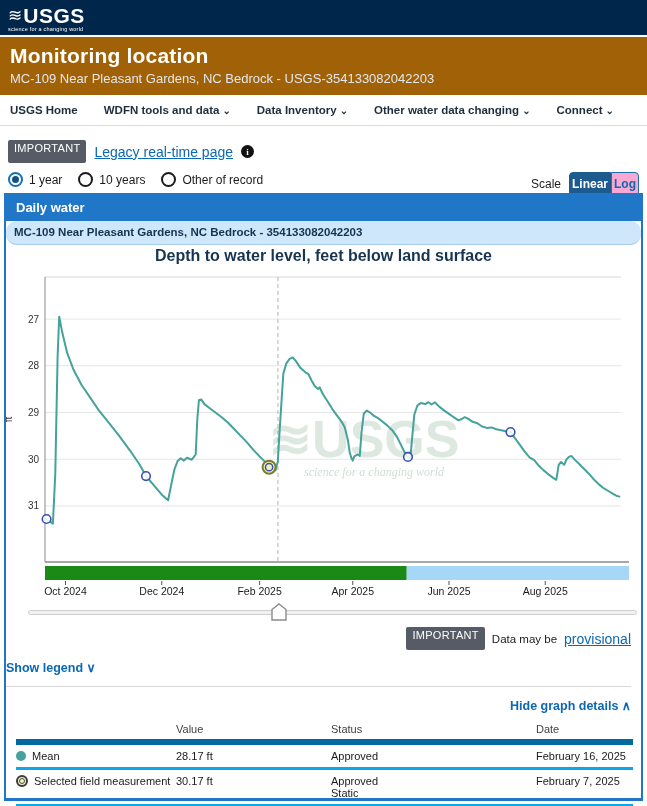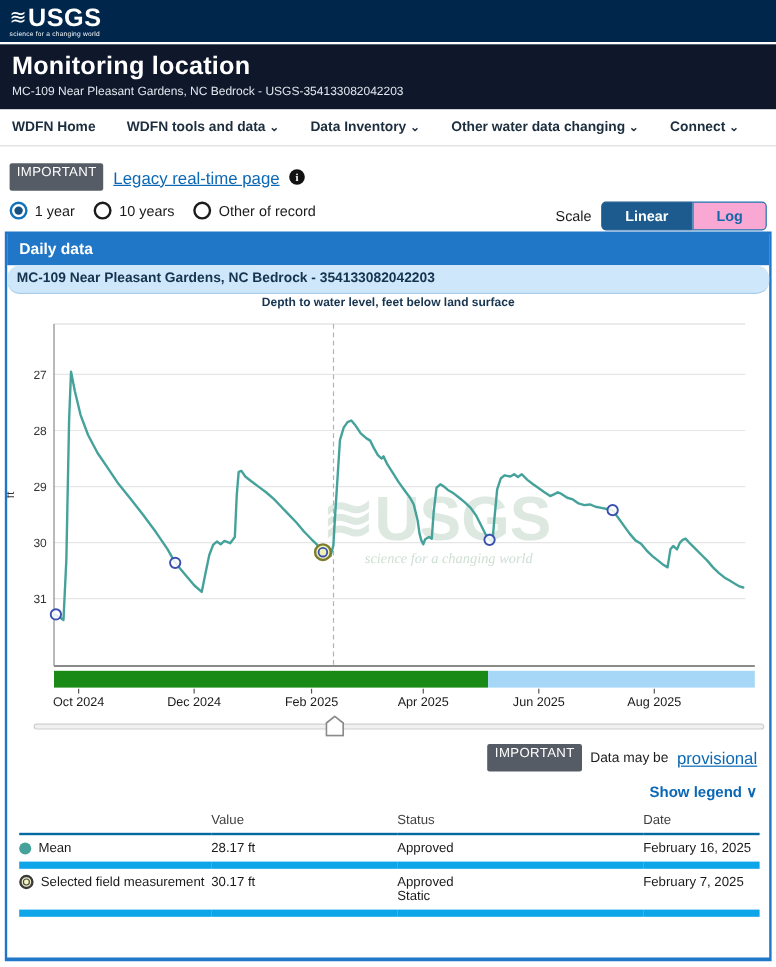--- a/index.html
+++ b/index.html
@@ -7,23 +7,23 @@
   body { width:647px; height:806px; position:relative; overflow:hidden; }
 
   
   .usgs-banner { background:#00264c; height:37px; padding:5px 0 0 8px; border-bottom:2px solid #fff; }
   .usgs-logo { color:#fff; line-height:1; }
   .usgs-logo .wave { font-size:17px; vertical-align:2px; margin-right:1px; }
   .usgs-logo .usgs-word { font-size:21px; font-weight:bold; letter-spacing:.5px; }
   .usgs-logo .usgs-tag { display:block; font-size:5.5px; margin-top:1px; letter-spacing:.2px; }
 
   
-  .loc-band { background:#0f172a; color:#fff; padding:7px 0 9px 10px; }
+  .loc-band { background:#a16207; color:#fff; padding:7px 0 9px 10px; }
   .loc-band h1 { font-size:21px; font-weight:bold; letter-spacing:.2px; }
-  .loc-band .loc-sub { font-size:10px; color:#e1e7ee; margin-top:3px; font-weight:400; }
+  .loc-band .loc-sub { font-size:13px; color:#e1e7ee; margin-top:3px; font-weight:400; }
 
   
   .nav-bar { display:flex; gap:26px; padding:9px 0 9px 10px; border-bottom:1px solid #dcdee0; }
   .nav-item { font-size:11.5px; font-weight:bold; color:#1c2e3e; cursor:pointer; white-space:nowrap; }
   .nav-item .chev { font-size:10px; color:#1c2e3e; margin-left:3px; }
 
   
   .alert-row { display:flex; align-items:center; gap:8px; margin:14px 0 0 8px; }
   .badge { background:#565c65; color:#fff; font-size:11px; font-weight:normal; padding:2px 6px 9px; border-radius:2px; letter-spacing:.3px; }
   a.link { color:#0b68b4; text-decoration:underline; font-size:14px; cursor:pointer;text-align:center; }
@@ -31,51 +31,51 @@
 
   .controls-row { display:flex; align-items:flex-start; margin:9px 8px 0 8px; }
   .radio-group { display:flex; align-items:center; gap:16px; flex:1; }
   .radio-opt { display:flex; align-items:center; gap:6px; cursor:pointer; }
   .radio-circ { width:15px; height:15px; border-radius:50%; border:2px solid #1b1b1b; background:#fff; position:relative; }
   .radio-circ.sel { border-color:#1272b9; }
   .radio-circ.sel::after { content:""; position:absolute; inset:2px; border-radius:50%; background:#17507e; }
   .radio-lbl { font-size:12px; color:#1b1b1b; }
   .scale-group { display:flex; align-items:center; gap:8px; }
   .scale-lbl { font-size:12px; color:#1b1b1b; }
-  .seg-btn { font-size:12px; font-weight:bold; padding:4px 19px; border:1px solid #1f6fae; cursor:pointer; }
+  .seg-btn { font-size:12px; font-weight:bold; padding:4px 2px; border:1px solid #1f6fae; cursor:pointer; }
   .seg-btn.active { background:#1d5b8f; color:#fff; border-radius:4px 0 0 4px; border-color:#1d5b8f; }
   .seg-btn.inactive { background:#f9a8d4; color:#1467a8; border-radius:0 4px 4px 0; }
 
   
   .panel { position:absolute; left:4px; right:4px; top:193px; bottom:5px; border:2px solid #2077c8; border-bottom-width:3px; background:#fff; }
   .panel-header { background:#2077c8; color:#fff; font-size:13px; font-weight:bold; padding:5px 10px 6px; }
   .panel-sub { background:#cfe7fa; color:#14334f; font-size:11.5px; font-weight:bold; padding:5px 8px 6px; border-bottom:1px solid #a9cdea;border-radius:11px; }
 
   .chart-title { text-align:center; font-size:11.5px; color:#2a5170; margin-top:10px; }
-  .chart-subtitle { text-align:center; font-size:10px; font-weight:bold; color:#173450; margin-top:2px; }
+  .chart-subtitle { text-align:center; font-size:16px; font-weight:bold; color:#173450; margin-top:2px; }
   #chart-svg { display:block; margin-top:4px; }
   .ytick { font-size:10px; fill:#333; font-family:"Liberation Sans", sans-serif; }
   .xtick { font-size:10.5px; fill:#1b1b1b; font-family:"Liberation Sans", sans-serif; }
   .wm-big { font-size:52px; font-weight:bold; fill:#9dbfa8; opacity:.35; font-family:"Liberation Sans", sans-serif; }
   .wm-small { font-size:12px; fill:#9dbfa8; opacity:.5; font-style:italic; font-family:"Liberation Serif", serif; }
 
   .slider-row { position:relative; height:20px; margin:2px 0 0 0; }
   .slider-track { position:absolute; left:22px; right:4px; top:7px; height:5px; background:#f1f1f1; border:1px solid #cfcfcf; border-radius:3px; }
   .slider-handle { position:absolute; left:265px; top:0; width:16px; height:18px; }
 
   .prov-row { display:flex; justify-content:flex-end; align-items:center; gap:7px; margin:4px 10px 0 0; }
   .prov-text { font-size:11.5px; color:#1b1b1b; }
 
   .toggle-link { color:#0b68b4; font-weight:bold; font-size:12.5px; cursor:pointer; text-decoration:none; }
-  .legend-row { text-align:right; margin:8px 10px 0 0; }
+  .legend-row { margin:8px 10px 0 0; }
   .details-top { text-align:right; margin:10px 10px 0 0; border-top:1px solid #d8d8d8; padding-top:9px; }
 
   table.details { width:calc(100% - 18px); margin:6px 8px 0 10px; border-collapse:collapse; font-size:11px; color:#1b1b1b; }
-  table.details th { text-align:left; font-weight:400; color:#3f3f3f; padding:3px 0 4px; border-bottom:2px solid #0369a1; }
-  table.details td { padding:5px 0 5px; border-bottom:6px solid #0ea5e9; vertical-align:top; }
+  table.details th { text-align:left; font-weight:400; color:#3f3f3f; padding:3px 0 4px; border-bottom:6px solid #0369a1; }
+  table.details td { padding:5px 0 5px; border-bottom:3px solid #0ea5e9; vertical-align:top; }
   .col-label { width:160px; } .col-value { width:155px; } .col-status { width:205px; }
   .row-label { display:flex; align-items:center; gap:6px; }
   .dot-mean { width:10px; height:10px; border-radius:50%; background:#45a29b; flex:0 0 auto; }
   .dot-sel { width:12px; height:12px; border-radius:50%; border:2px solid #3a3a3a; background:#f2f2c4; position:relative; flex:0 0 auto; }
   .dot-sel::after { content:""; position:absolute; inset:1px; border-radius:50%; border:1px solid #4a4a4a; }
   .status-line { display:block; }
 </style>
 </head>
 <body>
 
@@ -85,21 +85,21 @@
     <span class="usgs-tag">science for a changing world</span>
   </div>
 </header>
 
 <section class="loc-band">
   <h1>Monitoring location</h1>
   <div class="loc-sub">MC-109 Near Pleasant Gardens, NC Bedrock - USGS-354133082042203</div>
 </section>
 
 <nav class="nav-bar">
-  <div class="nav-item"><span>WDFN Home</span></div>
+  <div class="nav-item"><span>USGS Home</span></div>
   <div class="nav-item"><span>WDFN tools and data</span><span class="chev">⌄</span></div>
   <div class="nav-item"><span>Data Inventory</span><span class="chev">⌄</span></div>
   <div class="nav-item"><span>Other water data changing</span><span class="chev">⌄</span></div>
   <div class="nav-item"><span>Connect</span><span class="chev">⌄</span></div>
 </nav>
 
 <div class="alert-row">
   <span class="badge">IMPORTANT</span>
   <a class="link">Legacy real-time page</a>
   <span class="info-i">i</span>
@@ -123,21 +123,21 @@
   <div class="scale-group">
     <span class="scale-lbl">Scale</span>
     <div style="display:flex;">
       <span class="seg-btn active">Linear</span>
       <span class="seg-btn inactive">Log</span>
     </div>
   </div>
 </div>
 
 <section class="panel">
-  <div class="panel-header">Daily data</div>
+  <div class="panel-header">Daily water</div>
   <div class="panel-sub">MC-109 Near Pleasant Gardens, NC Bedrock - 354133082042203</div>
 
   <div class="chart-subtitle">Depth to water level, feet below land surface</div>
 
   <svg id="chart-svg" width="631" height="332" viewBox="0 0 631 332">
       <line x1="39" x2="615" y1="50.049180327868775" y2="50.049180327868775" stroke="#e6e6e6" stroke-width="1"></line>
       <text x="33" y="53.549180327868775" text-anchor="end" class="ytick">27</text>
       <line x1="39" x2="615" y1="96.7704918032786" y2="96.7704918032786" stroke="#e6e6e6" stroke-width="1"></line>
       <text x="33" y="100.2704918032786" text-anchor="end" class="ytick">28</text>
       <line x1="39" x2="615" y1="143.49180327868842" y2="143.49180327868842" stroke="#e6e6e6" stroke-width="1"></line>
@@ -188,20 +188,23 @@
   <div class="prov-row">
     <span class="badge">IMPORTANT</span>
     <span class="prov-text">Data may be</span>
     <a class="link">provisional</a>
   </div>
 
   <div class="legend-row">
     <a class="toggle-link"><span>Show legend</span> <span>∨</span></a>
   </div>
 
+  <div class="details-top">
+    <a class="toggle-link"><span>Hide graph details</span> <span>∧</span></a>
+  </div>
 
   <table class="details">
     <thead>
       <tr>
         <th class="col-label"></th>
         <th class="col-value">Value</th>
         <th class="col-status">Status</th>
         <th>Date</th>
       </tr>
     </thead>

